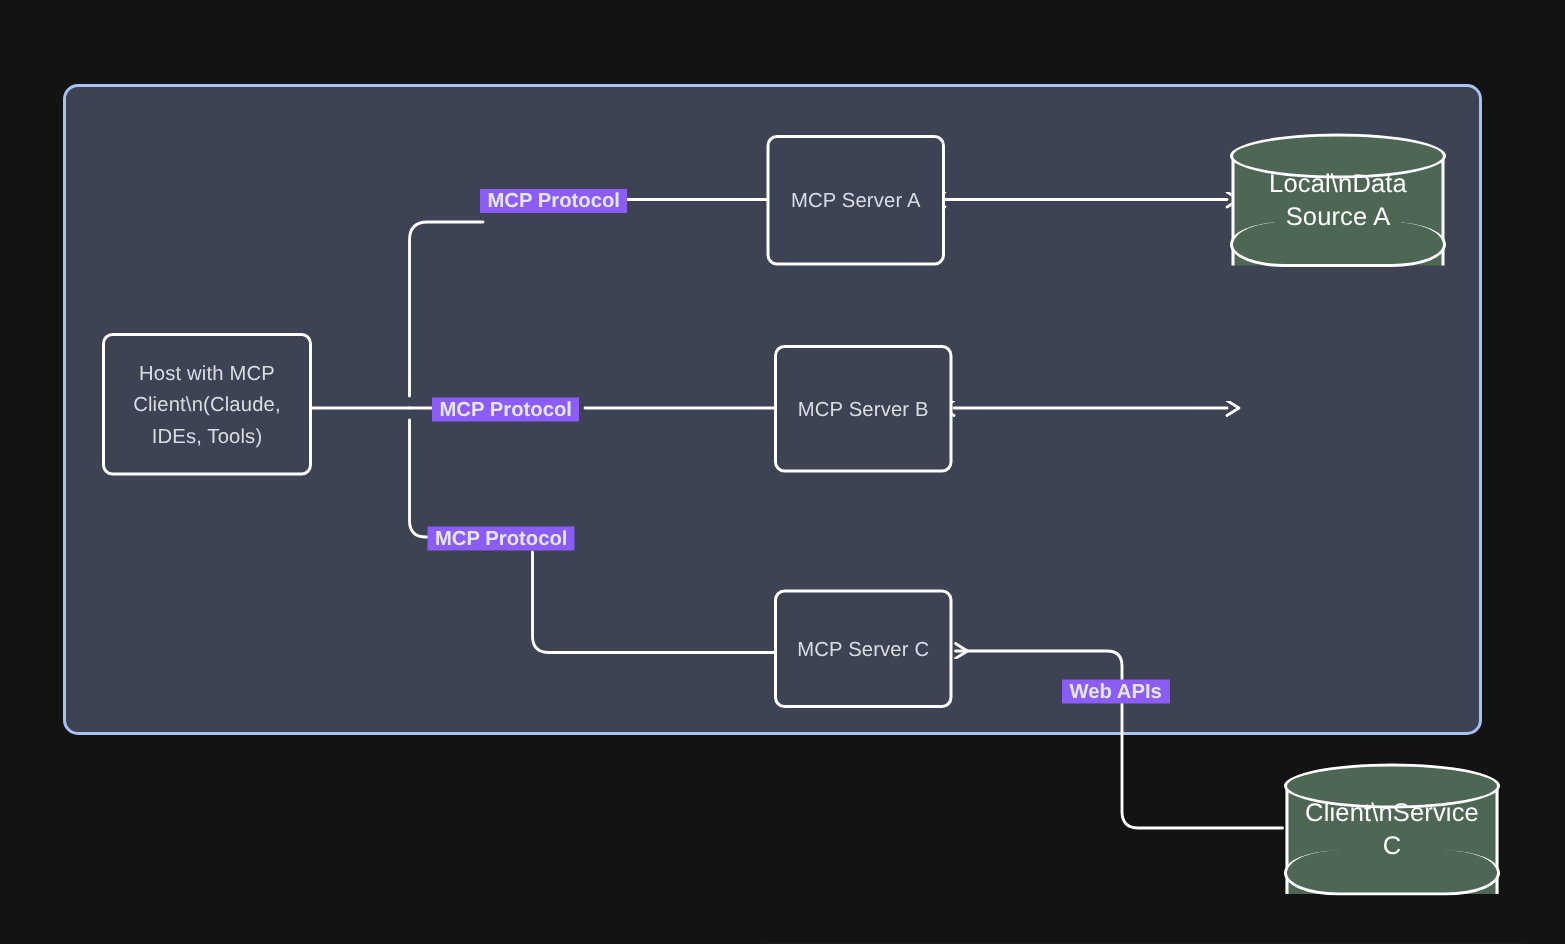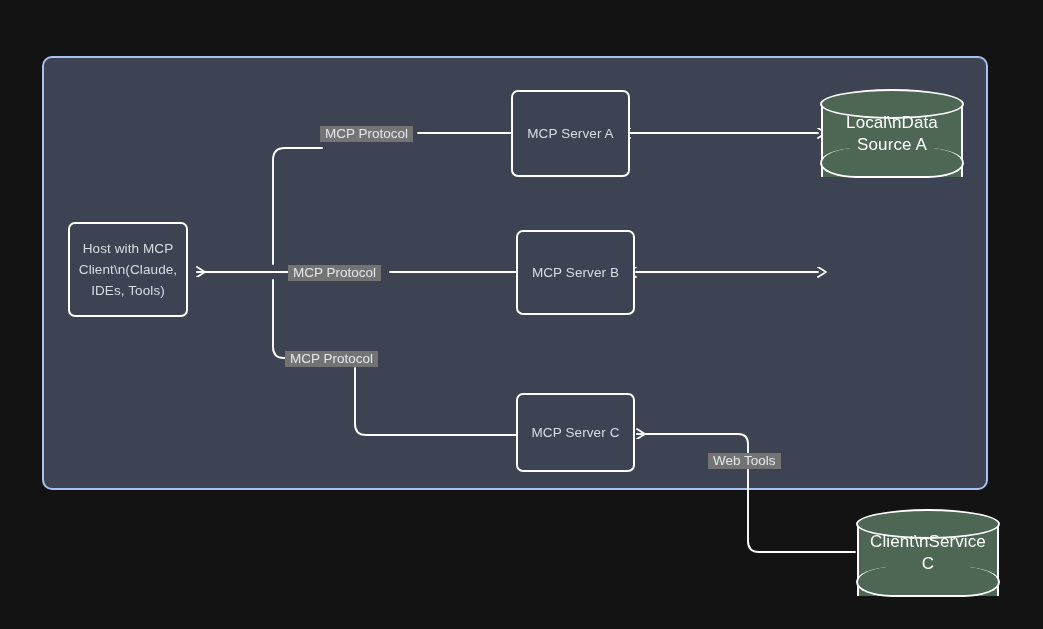--- a/index.html
+++ b/index.html
@@ -122,22 +122,23 @@
     padding: 6px 10px;
     box-sizing: border-box;
     white-space: pre-line;
   }
   .edge-label {
     position: absolute;
     color: #e3e7ec;
     font-size: 13.5px;
     line-height: 16px;
     white-space: nowrap;
-    background: #737373;
+    background: #8b5cf6;
     padding: 0 5px;
+    font-weight: bold;
   }
 </style>
 </head>
 <body>
 
 <div id="canvas">
 
   <div class="panel"></div>
 
   <svg id="edge-layer" viewBox="0 0 1043 629" xmlns="http://www.w3.org/2000/svg">
@@ -165,21 +166,21 @@
       <path d="M 355,368 L 355,424 Q 355,435 366,435 L 516,435"></path>
 
       <path d="M 630,133 L 818,133" marker-start="url(#arrow-left)" marker-end="url(#arrow-right)"></path>
 
       <path d="M 636,272 L 818,272" marker-start="url(#arrow-left)" marker-end="url(#arrow-right)"></path>
 
       <path d="M 855,552 L 759,552 Q 748,552 748,541 L 748,444 Q 748,434 738,434 L 637,434" marker-end="url(#arrow-left)"></path>
     </g>
   </svg>
 
-  <div class="node box" style="left:68px; top:222px; width:120px; height:95px;">
+  <div class="node box" style="left:68px; top:222px; width:140px; height:95px;">
     <span class="node-text">Host with MCP Client\n(Claude, IDEs, Tools)</span>
   </div>
 
   <div class="node box" style="left:516px; top:230px; width:119px; height:85px;">
     <span class="node-text">MCP Server B</span>
   </div>
 
   <div class="node box" style="left:511px; top:90px; width:119px; height:87px;">
     <span class="node-text">MCP Server A</span>
   </div>
@@ -206,15 +207,15 @@
     </div>
     <div class="cyl-label">Client\nService C</div>
   </div>
 
   <div class="edge-label" style="left:320px; top:126px;">MCP Protocol</div>
 
   <div class="edge-label" style="left:288px; top:265px;">MCP Protocol</div>
 
   <div class="edge-label" style="left:285px; top:351px;">MCP Protocol</div>
 
-  <div class="edge-label" style="left:708px; top:453px;">Web Tools</div>
+  <div class="edge-label" style="left:708px; top:453px;">Web APIs</div>
 
 </div>
 
 </body></html>

